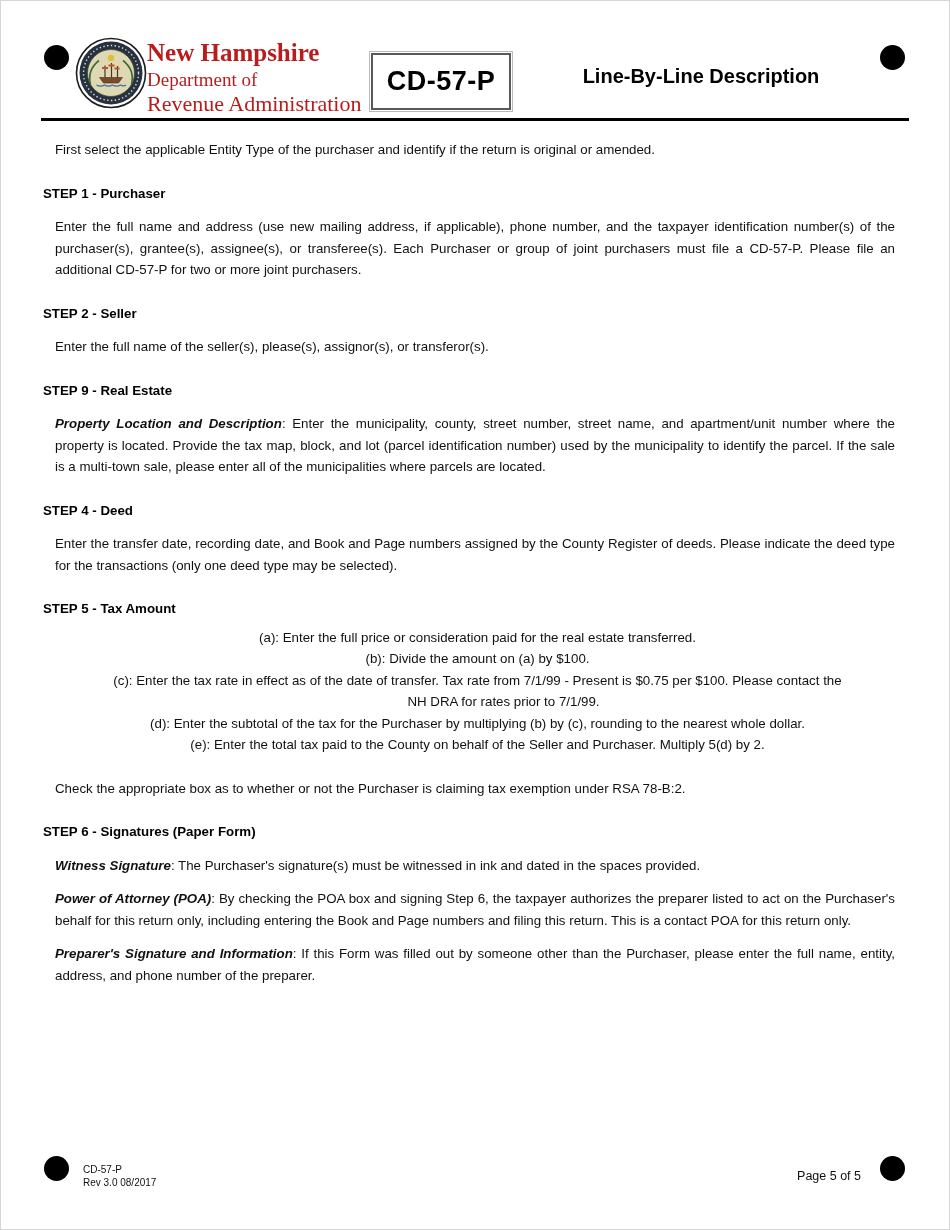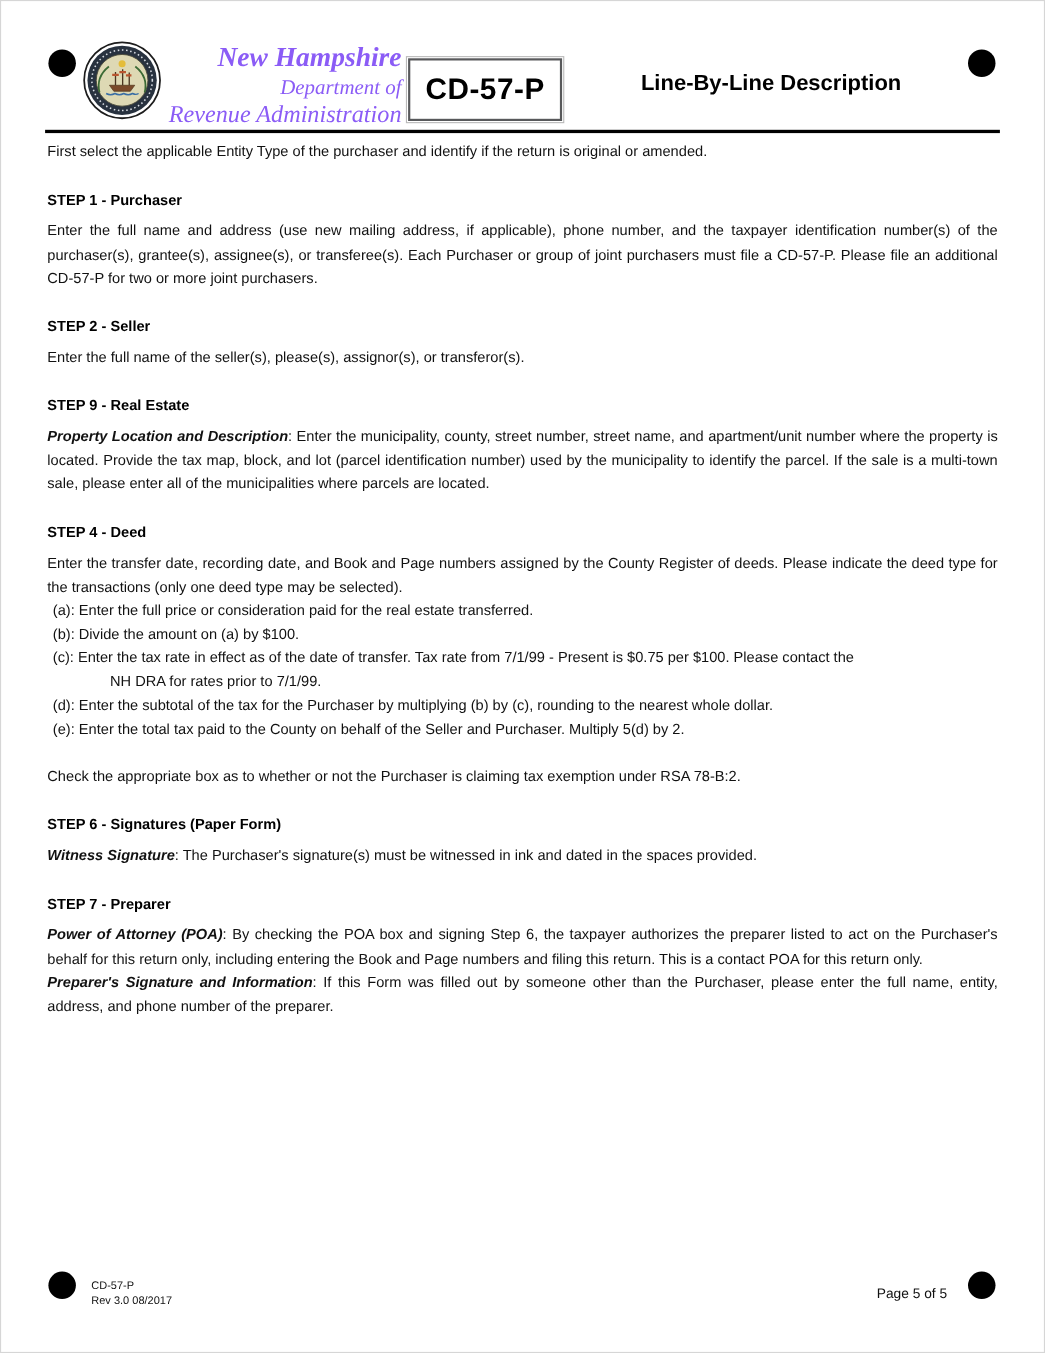--- a/index.html
+++ b/index.html
@@ -18,22 +18,22 @@
   
   .reg-dot { position: absolute; width: 25px; height: 25px; background: #000; border-radius: 50%; }
   .reg-tl { left: 43px; top: 44px; }
   .reg-tr { right: 44px; top: 44px; }
   .reg-bl { left: 43px; bottom: 48px; }
   .reg-br { right: 44px; bottom: 48px; }
 
   
   .seal { position: absolute; left: 74px; top: 36px; width: 72px; height: 72px; }
   .agency {
-    position: absolute; left: 146px; top: 38px; width: 218px; text-align: right;
-    font-family: "Liberation Serif", "DejaVu Serif", serif; font-style: italic; color: #8b5cf6;
+    position: absolute; left: 146px; top: 38px; width: 218px; text-align: left;
+    font-family: "Liberation Serif", "DejaVu Serif", serif; color: #b91c1c;
   }
   .agency-line1 { font-size: 25px; font-weight: bold; line-height: 1.12; }
   .agency-line2 { font-size: 19px; line-height: 1.15; margin-top: 2px; }
   .agency-line3 { font-size: 22px; line-height: 1.15; }
   .form-code-box {
     position: absolute; left: 370px; top: 52px; width: 136px; height: 53px;
     border: 2px solid #58595b; outline: 1px solid #b9b9b9; outline-offset: 1px;
     display: flex; align-items: center; justify-content: center; background: #fff;
   }
   .form-code-text { font-size: 27px; font-weight: bold; color: #000; letter-spacing: 0.5px; }
@@ -41,24 +41,24 @@
     position: absolute; left: 545px; top: 64px; width: 310px;
     text-align: center; font-size: 20px; font-weight: bold; color: #000;
   }
   .header-rule { position: absolute; left: 40px; right: 40px; top: 117px; height: 3px; background: #000; }
 
   
   .content {
     position: absolute; left: 42px; right: 42px; top: 126px;
     font-size: 13.3px; line-height: 21.5px; color: #111;
   }
-  .para { margin: 0; text-align: justify; }
+  .para { margin: 12px; text-align: justify; }
   .step-heading { font-size: 13.3px; font-weight: bold; color: #000; margin: 22px 0 7px 0; }
   .lead { font-weight: bold; font-style: italic; }
-  .item { margin: 0; padding-left: 5px; text-align: left; }
+  .item { margin: 0; padding-left: 5px; text-align: center; }
   .item-cont { padding-left: 57px; }
   .note { margin-top: 22px; }
 
   
   .footer-left { position: absolute; left: 82px; bottom: 40px; font-size: 10px; line-height: 13px; color: #111; }
   .footer-right { position: absolute; right: 88px; bottom: 46px; font-size: 12.5px; color: #111; }
 </style>
 </head>
 <body>
 
@@ -110,34 +110,34 @@
 
     <h2 class="step-heading">STEP 2 - Seller</h2>
     <p class="para">Enter the full name of the seller(s), please(s), assignor(s), or transferor(s).</p>
 
     <h2 class="step-heading">STEP 9 - Real Estate</h2>
     <p class="para"><span class="lead">Property Location and Description</span><span>: Enter the municipality, county, street number, street name, and apartment/unit number where the property is located.  Provide the tax map, block, and lot (parcel identification number) used by the municipality to identify the parcel.  If the sale is a multi-town sale, please enter all of the municipalities where parcels are located.</span></p>
 
     <h2 class="step-heading">STEP 4 - Deed</h2>
     <p class="para">Enter the transfer date, recording date, and Book and Page numbers assigned by the County Register of deeds.  Please indicate the deed type for the transactions (only one deed type may be selected).</p>
 
+    <h2 class="step-heading">STEP 5 - Tax Amount</h2>
     <div>
       <p class="item">(a): Enter the full price or consideration paid for the real estate transferred.</p>
       <p class="item">(b): Divide the amount on (a) by $100.</p>
       <p class="item">(c): Enter the tax rate in effect as of the date of transfer.  Tax rate from 7/1/99  - Present is $0.75 per $100.  Please contact the</p>
       <p class="item item-cont">NH DRA for rates prior to 7/1/99.</p>
       <p class="item">(d): Enter the subtotal of the tax for the Purchaser by multiplying (b) by (c), rounding to the nearest whole dollar.</p>
       <p class="item">(e): Enter the total tax paid to the County on behalf of the Seller and Purchaser.  Multiply 5(d) by 2.</p>
     </div>
     <p class="para note">Check the appropriate box as to whether or not the Purchaser is claiming tax exemption under RSA 78-B:2.</p>
 
     <h2 class="step-heading">STEP 6 - Signatures (Paper Form)</h2>
     <p class="para"><span class="lead">Witness Signature</span><span>: The Purchaser's signature(s) must be witnessed in ink and dated in the spaces provided.</span></p>
 
-    <h2 class="step-heading">STEP 7 - Preparer</h2>
     <p class="para"><span class="lead">Power of Attorney (POA)</span><span>: By checking the POA box and signing Step 6, the taxpayer authorizes the preparer listed to act on the Purchaser's behalf for this return only, including entering the Book and Page numbers and filing this return.  This is a contact POA for this return only.</span></p>
     <p class="para"><span class="lead">Preparer's Signature and Information</span><span>: If this Form was filled out by someone other than the Purchaser, please enter the full name, entity, address, and phone number of the preparer.</span></p>
 
   </main>
 
   <div class="footer-left">
     <div>CD-57-P</div>
     <div>Rev 3.0 08/2017</div>
   </div>
   <div class="footer-right">Page 5 of 5</div>

